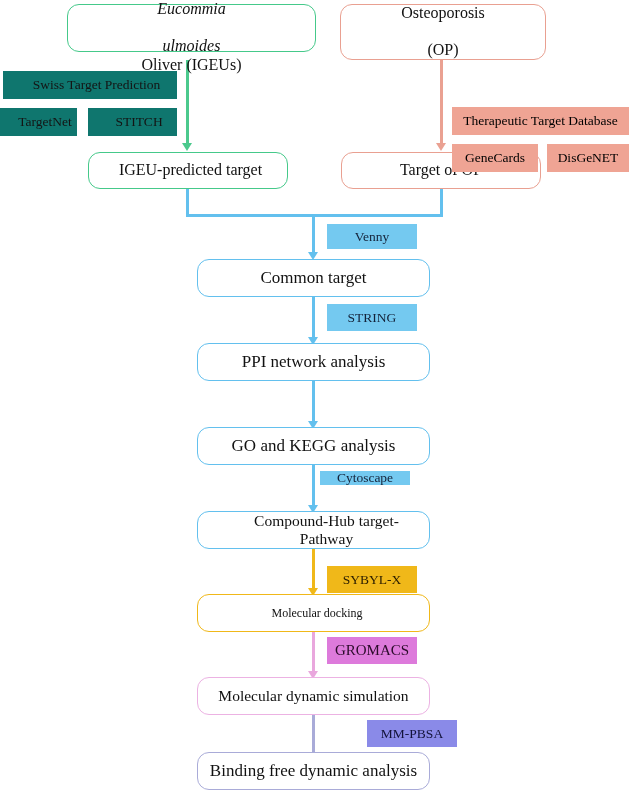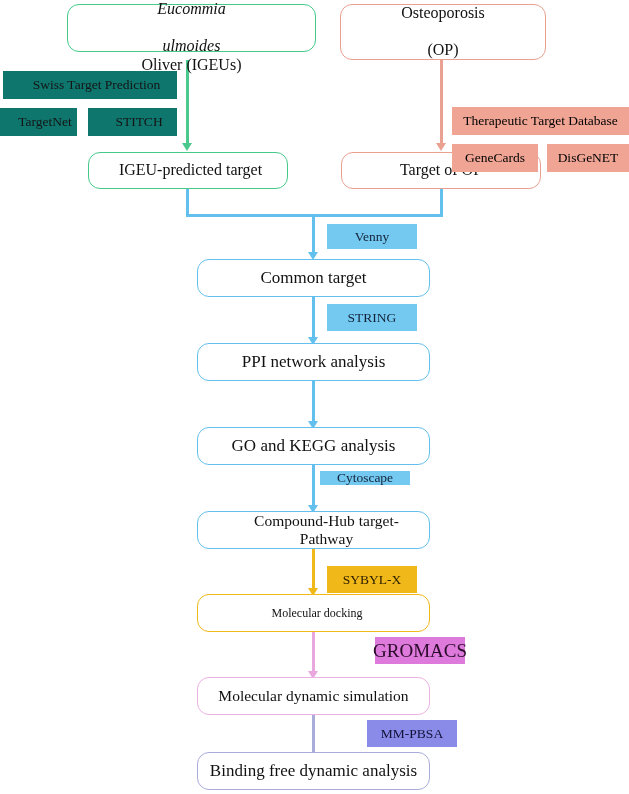--- a/index.html
+++ b/index.html
@@ -139,21 +139,21 @@
   <div class="node n-blue" style="left:197px;top:511px;width:233px;height:38px;font-size:15.5px;padding-left:32px;">Compound-Hub target-Pathway</div>
 
   <div class="vline c-gold" style="left:312px;top:549px;width:2.5px;height:42px;"></div>
   <div class="arrow a-gold" style="left:308px;top:588px;"></div>
   <div class="tag t-gold" style="left:327px;top:554px;width:90px;height:27px;font-size:13.5px;margin-top:12px;">SYBYL-X</div>
 
   <div class="node n-gold" style="left:197px;top:594px;width:233px;height:38px;font-size:12px;padding-left:13px;">Molecular docking</div>
 
   <div class="vline c-pink" style="left:312px;top:632px;width:2.5px;height:42px;"></div>
   <div class="arrow a-pink" style="left:308px;top:671px;"></div>
-  <div class="tag t-orchid" style="left:327px;top:637px;width:90px;height:27px;font-size:19px;margin-left:48px;">GROMACS</div>
+  <div class="tag t-orchid" style="left:327px;top:637px;width:90px;height:27px;font-size:15px;">GROMACS</div>
 
   <div class="node n-pink" style="left:197px;top:677px;width:233px;height:38px;font-size:15.5px;">Molecular dynamic simulation</div>
 
   <div class="vline c-violet" style="left:312px;top:715px;width:2.5px;height:42px;"></div>
   <div class="arrow a-violet" style="left:308px;top:754px;"></div>
   <div class="tag t-violet" style="left:327px;top:720px;width:90px;height:27px;font-size:13.5px;margin-left:40px;">MM-PBSA</div>
 
   <div class="node n-violet" style="left:197px;top:752px;width:233px;height:38px;font-size:17px;">Binding free dynamic analysis</div>
 
 </div>

